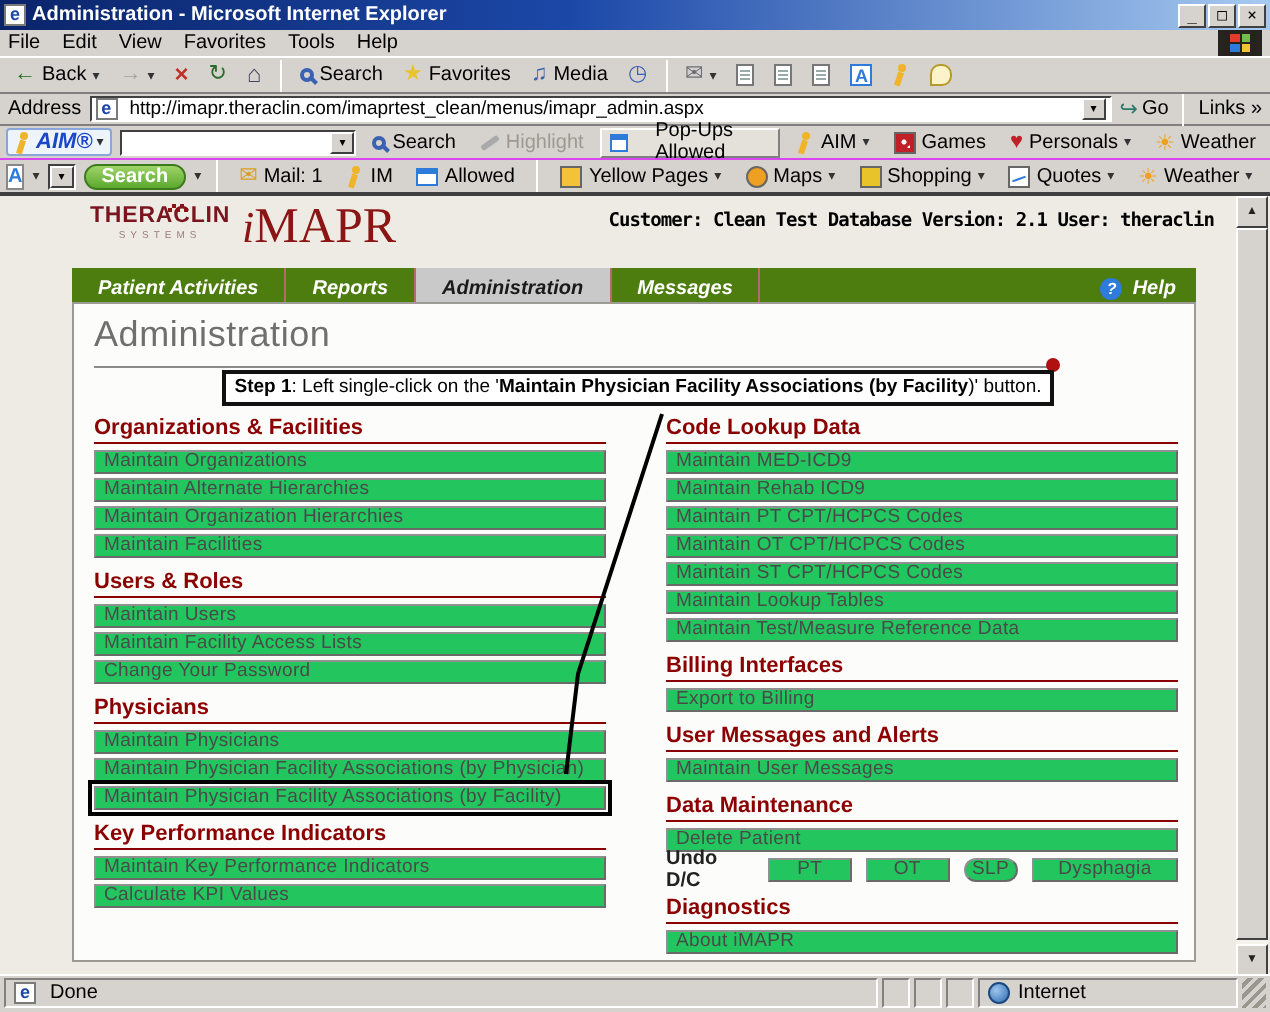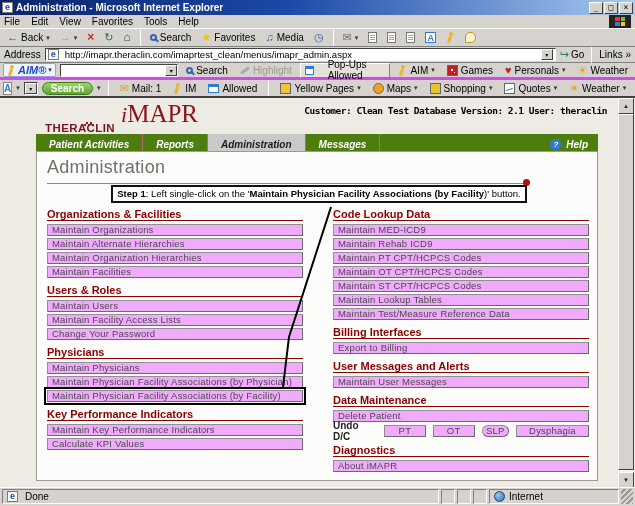--- a/index.html
+++ b/index.html
@@ -60,21 +60,21 @@
     padding:0 4px; gap:4px; border-bottom:1px solid #808080; }
   .addr-input { flex:1; height:13px; background:#fff; border:1px solid;
     border-color:#404040 #fff #fff #404040; display:flex; align-items:center; padding:0 2px; gap:3px; }
   .addr-input .url { flex:1; white-space:nowrap; overflow:hidden; font-size:9.5px; }
   .combo-dd { width:12px; height:11px; background:#D6D3CE; border:1px solid;
     border-color:#fff #404040 #404040 #fff; font-size:6px; text-align:center; line-height:10px; }
   .go { display:flex; align-items:center; gap:2px; }
   .g-go { color:#2b7b6b; font-size:11px; }
 
   .aimbar { top:63px; left:0; width:635px; height:17px; display:flex; align-items:center;
-    padding:0 3px; gap:4px; border-bottom:3px solid #d946ef; }
+    padding:0 3px; gap:4px; border-bottom:1px solid #d946ef; }
   .aim-brand { display:flex; align-items:center; gap:2px; background:#eef4fc; border:1px solid #88a6d8;
     padding:0 3px; height:14px; border-radius:2px; }
   .aim-brand b { color:#1c48c8; font-size:11px; font-style:italic; }
   .man { width:9px; height:11px; position:relative; display:inline-block; }
   .man::before { content:""; position:absolute; top:0; left:3px; width:4px; height:4px; border-radius:50%; background:#f0b428; }
   .man::after { content:""; position:absolute; top:4px; left:2px; width:3px; height:7px; background:#f0b428; transform:rotate(18deg); }
   .combo { width:148px; height:13px; background:#fff; border:1px solid;
     border-color:#404040 #fff #fff #404040; display:flex; align-items:center; justify-content:flex-end; }
   .dim { color:#9a9a92; }
   .raised { border:1px solid; border-color:#fff #808080 #808080 #fff; background:#e4e1da; padding:0 4px; height:15px; display:flex; align-items:center; gap:14px; }
@@ -106,21 +106,21 @@
   .scrollbar { position:absolute; right:1px; top:0; width:16px; height:390px; background:#F4F3EE; }
   .sb-btn { position:absolute; left:0; width:16px; height:16px; background:#D6D3CE; border:1px solid;
     border-color:#fff #404040 #404040 #fff; font-size:6px; text-align:center; line-height:14px; color:#222; }
   .sb-thumb { position:absolute; left:0; top:16px; width:16px; height:356px; background:#D6D3CE;
     border:1px solid; border-color:#fff #404040 #404040 #fff; }
 
   .brand { top:4px; left:45px; display:flex; align-items:flex-start; gap:6px; }
   .sunburst { width:16px; height:6px; position:relative; margin:0 auto; }
   .sunburst::before { content:""; position:absolute; left:4px; top:2px; width:2px; height:2px; background:#8B1414;
     box-shadow:4px 0 0 #8B1414, 8px 0 0 #8B1414, 2px -2px 0 #8B1414, 6px -2px 0 #8B1414; }
-  .brand-left { text-align:center;margin-top:20px; }
+  .brand-left { text-align:center; }
   .brand-name { color:#7A1520; font-weight:bold; font-size:11.5px; letter-spacing:.4px; }
   .brand-sub { color:#9a7a7a; font-size:5px; letter-spacing:2.5px; margin-top:1px; }
   .brand-prod { font-family:"Liberation Serif", serif; color:#8B1414; font-size:25px; line-height:24px; }
   .brand-prod i { font-size:22px; }
   .cust { top:7px; right:28px; font-weight:bold; font-size:9.5px; font-family:"DejaVu Sans Mono", monospace; letter-spacing:-0.5px; }
 
   .nav { top:36px; left:36px; width:562px; height:20px; background:#4d7c0f; display:flex; align-items:stretch;font-style:italic; }
   .tab { display:flex; align-items:center; padding:0 13px; color:#fff; font-weight:bold;
     border-right:1px solid #b86a6a; white-space:nowrap; }
   .tab.active { background:#C9C9C9; color:#1a1a1a; }
@@ -134,23 +134,23 @@
   .pg-rule { left:10px; top:31px; width:478px; height:1px; background:#8a8a8a; }
   .red-dot { left:486px; top:27px; width:7px; height:7px; border-radius:50%; background:#B01010; }
   .callout { left:74px; top:33px; width:416px; height:18px; background:#fff; border:2px solid #111;
     text-align:center; line-height:14px; font-size:9.5px; white-space:nowrap; z-index:3; }
   .ptr { left:0; top:0; width:562px; height:330px; z-index:2; pointer-events:none; }
 
   .col { top:56px; width:256px; }
   .col-left { left:10px; }
   .col-right { left:296px; }
   .sec-h { color:#8B0000; font-weight:bold; font-size:11px; border-bottom:1px solid #8B0000;
-    padding-bottom:8px; height:13px; margin-bottom:3px; }
+    padding-bottom:13px; height:13px; margin-bottom:3px; }
   .sec { margin-bottom:6px; }
-  .btn { height:12px; background:#f0abfc; border:1px solid #909090; border-bottom-color:#6a6a6a; border-right-color:#6a6a6a;
+  .btn { height:12px; background:#22c55e; border:1px solid #909090; border-bottom-color:#6a6a6a; border-right-color:#6a6a6a;
     color:#4a4a4a; font-size:9.5px; line-height:10px; padding:0 4px; margin-bottom:2px; letter-spacing:.2px; white-space:nowrap; overflow:hidden; }
   .btn.target { outline:2px solid #000; outline-offset:1px; position:relative; z-index:1; }
   .undo-row { display:flex; align-items:center; gap:7px; height:14px; margin-bottom:2px; }
   .undo-lbl { font-weight:bold; font-size:10px; width:52px; color:#222; }
   .sm { text-align:center; padding:0; margin:0; }
   .sm-pt,.sm-ot { width:49px; } .sm-slp { width:32px;border-radius:6px; } .sm-dys { width:86px; }
 
   .statusbar { top:487px; left:0; width:635px; height:19px; background:#D6D3CE; border-top:1px solid #fff;
     display:flex; align-items:stretch; padding:1px 2px 2px 2px; gap:2px; }
   .seg { border:1px solid; border-color:#808080 #fff #fff #808080; display:flex; align-items:center; gap:4px; padding:0 4px; }

